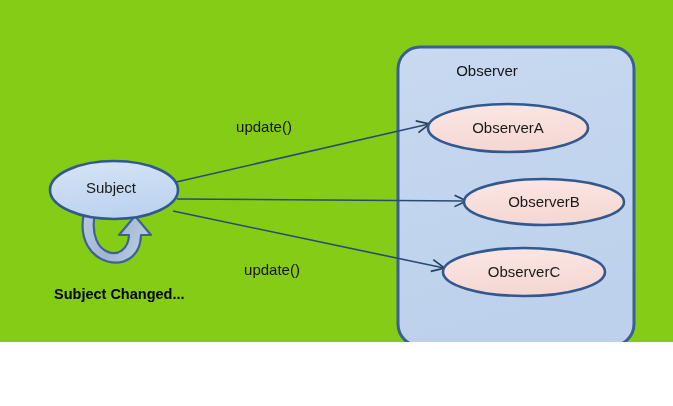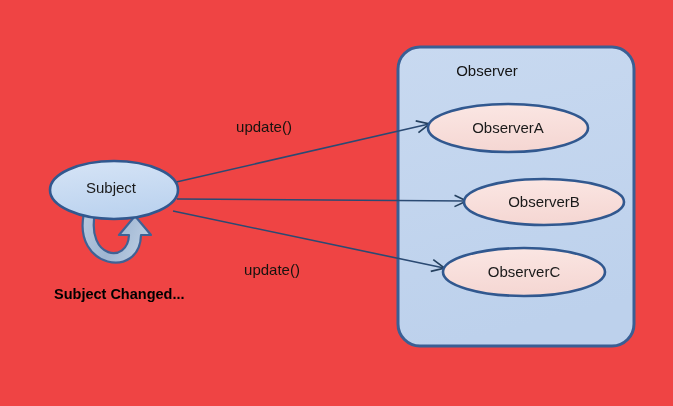--- a/index.html
+++ b/index.html
@@ -6,22 +6,22 @@
     margin: 0;
     padding: 0;
     background: #ffffff;
   }
   body {
     font-family: "Liberation Sans", sans-serif;
   }
   #canvas {
     position: relative;
     width: 673px;
-    height: 406px;
-    background: #ef4444;
+    height: 342px;
+    background: #84cc16;
     overflow: hidden;
   }
   #diagram-svg {
     position: absolute;
     left: 0;
     top: 0;
     width: 673px;
     height: 406px;
   }
   .node-label {

